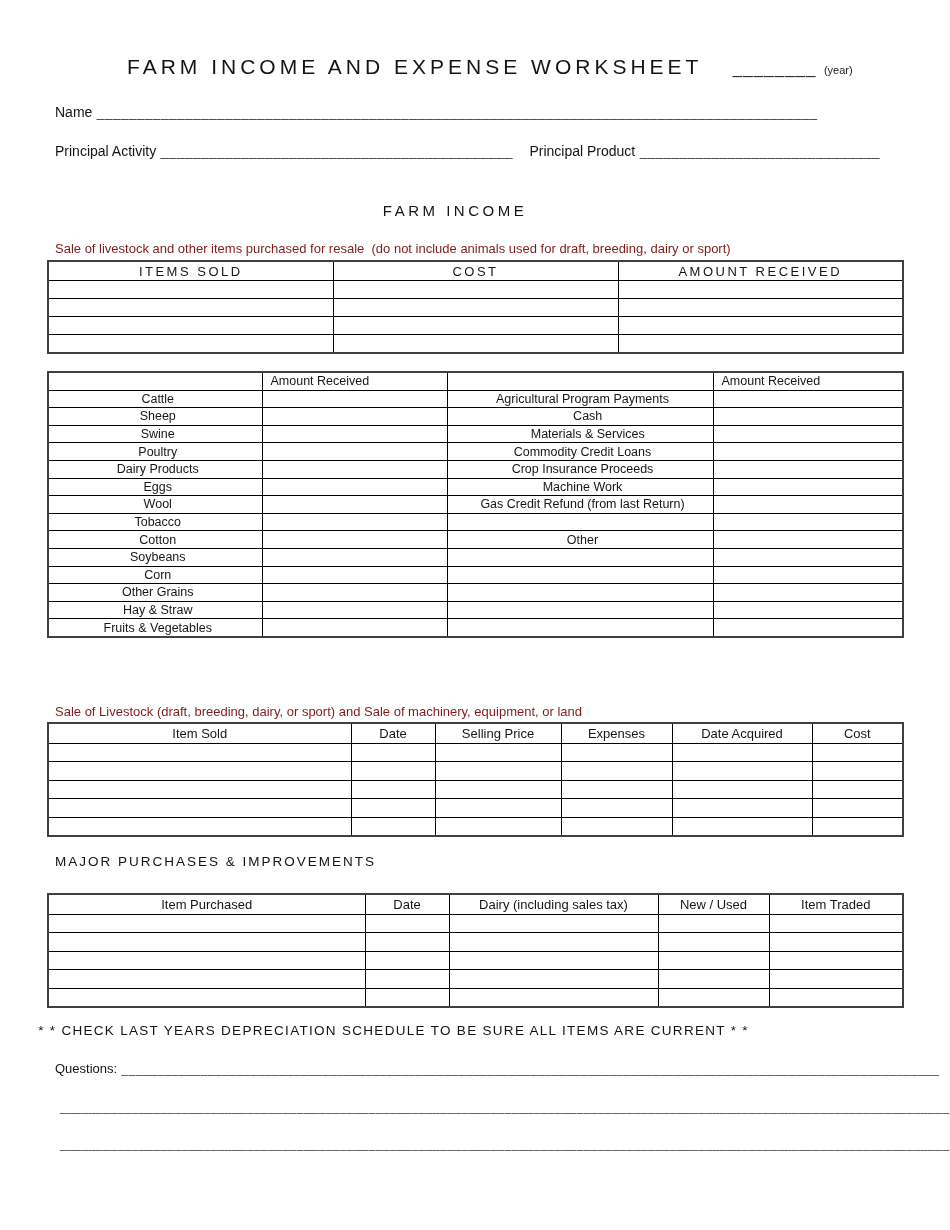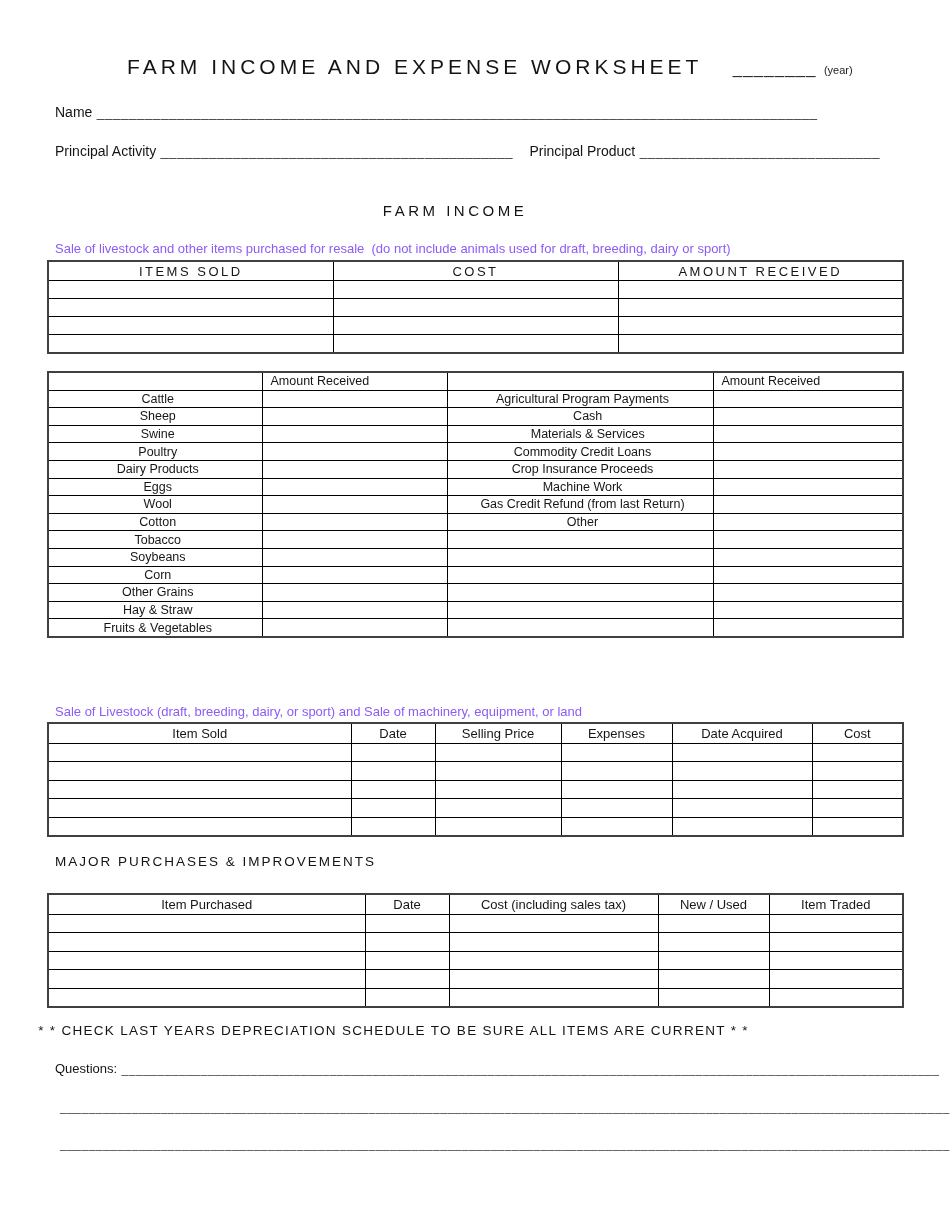--- a/index.html
+++ b/index.html
@@ -24,21 +24,21 @@
   .blank-line { font-size:13.5px; color:#2b2b2b; letter-spacing:0.5px; }
 
   .principal-row { position:absolute; left:55px; top:142px; white-space:nowrap; }
   .principal-row .second-label { margin-left:12px; }
 
   
   .farm-income-heading {
     position:absolute; left:0; top:202px; width:910px;
     text-align:center; font-size:15px; letter-spacing:3.5px; color:#141414;
   }
-  .caption { position:absolute; left:55px; font-size:13px; white-space:pre; color:#8b5cf6; }
+  .caption { position:absolute; left:55px; font-size:13px; white-space:pre; color:#7f1d1d; }
   .caption-resale   { top:241px; }
   .caption-livestock{ top:704px; }
 
   .major-heading {
     position:absolute; left:55px; top:854px;
     font-size:13.5px; letter-spacing:2px; color:#141414;
   }
   .depreciation-note {
     position:absolute; left:0; top:1023px; width:787px; text-align:center;
     font-size:13.5px; letter-spacing:1.3px; color:#141414; white-space:pre;
@@ -190,29 +190,29 @@
           <td class="label-cell">Machine Work</td>
           <td></td>
         </tr>
     <tr>
           <td class="label-cell">Wool</td>
           <td></td>
           <td class="label-cell">Gas Credit Refund (from last Return)</td>
           <td></td>
         </tr>
     <tr>
+          <td class="label-cell">Tobacco</td>
+          <td></td>
+          <td class="label-cell"></td>
+          <td></td>
+        </tr>
+    <tr>
           <td class="label-cell">Cotton</td>
           <td></td>
           <td class="label-cell">Other</td>
-          <td></td>
-        </tr>
-    <tr>
-          <td class="label-cell">Tobacco</td>
-          <td></td>
-          <td class="label-cell"></td>
           <td></td>
         </tr>
     <tr>
           <td class="label-cell">Soybeans</td>
           <td></td>
           <td class="label-cell"></td>
           <td></td>
         </tr>
     <tr>
           <td class="label-cell">Corn</td>
@@ -311,21 +311,21 @@
         <col style="width:317px">
         <col style="width:84px">
         <col style="width:209px">
         <col style="width:111px">
         <col style="width:134px">
       </colgroup>
     <tbody>
         <tr>
       <th>Item Purchased</th>
       <th>Date</th>
-      <th>Cost (including sales tax)</th>
+      <th>Dairy (including sales tax)</th>
       <th>New / Used</th>
       <th>Item Traded</th>
     </tr>
     <tr>
           <td></td>
           <td></td>
           <td></td>
           <td></td>
           <td></td>
         </tr>

